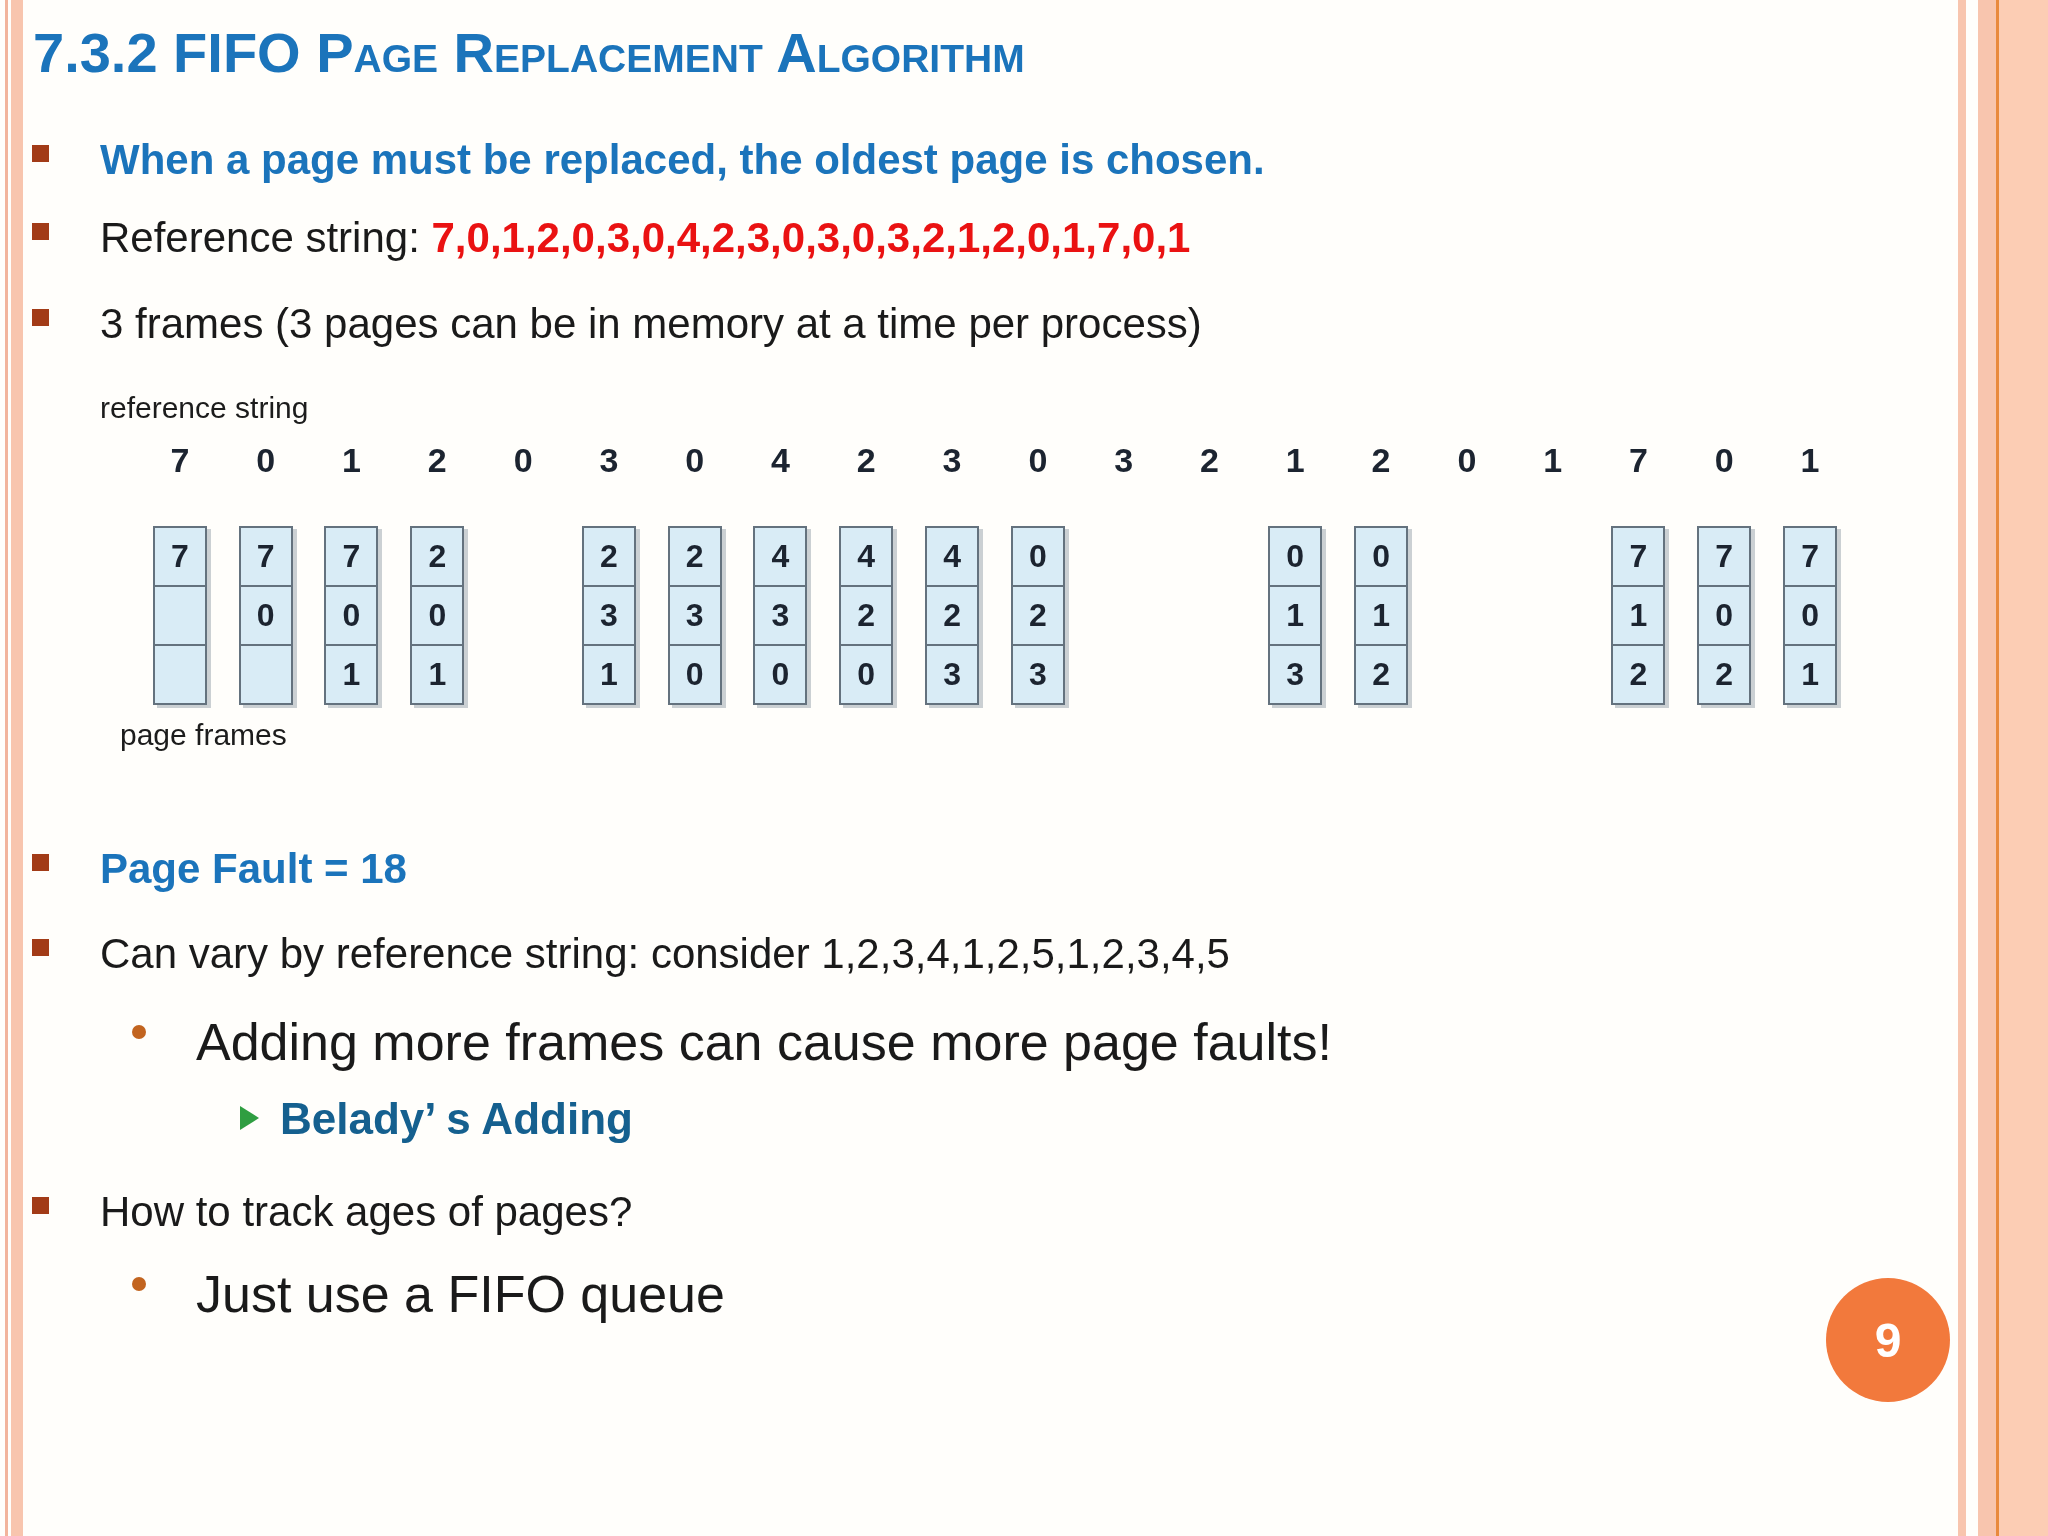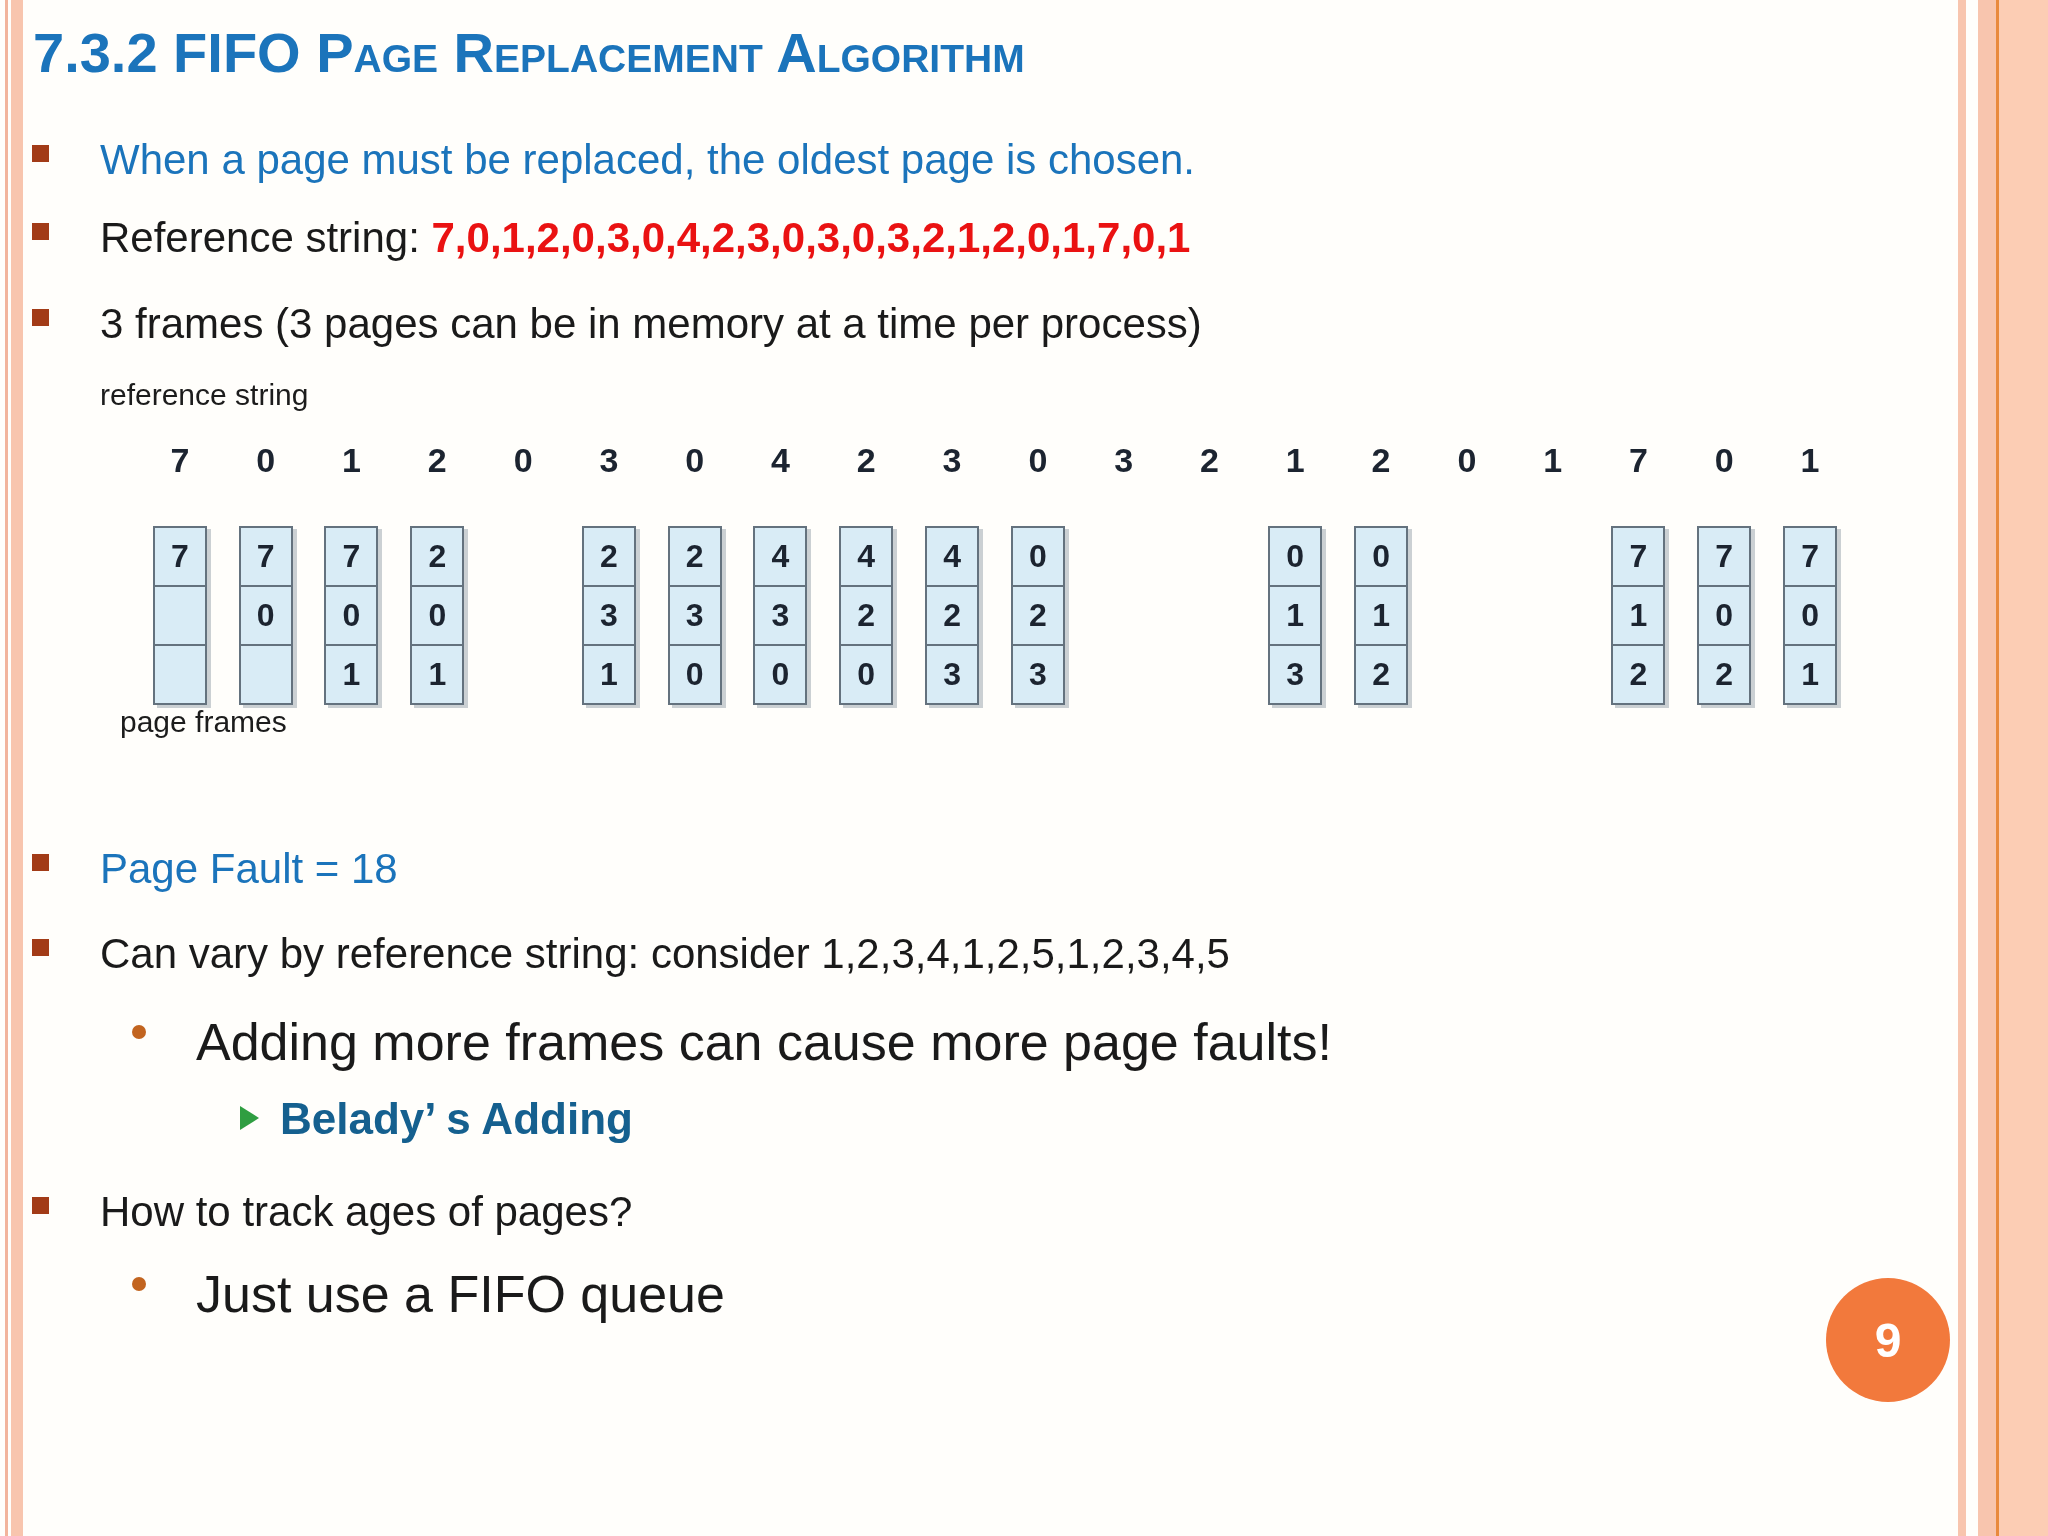--- a/index.html
+++ b/index.html
@@ -25,39 +25,39 @@
     font-variant:small-caps;letter-spacing:0px;white-space:nowrap;
   }
 
   
   .row{position:absolute;left:0;width:1905px;white-space:nowrap;}
   .sq{
     position:absolute;left:32px;top:9px;width:17px;height:17px;
     background:var(--bullet_square,#a23b17);
   }
   .maintxt{position:absolute;left:100px;top:0;font-size:42px;}
-  .blue-bold{color:var(--blue,#1b74bb);font-weight:normal;text-align:center;}
+  .blue-bold{color:var(--blue,#1b74bb);font-weight:bold;text-align:center;}
   .red-bold{color:var(--red,#ea1212);font-weight:bold;}
   .dot{
     position:absolute;left:132px;top:13px;width:14px;height:14px;border-radius:50%;
     background:var(--sub_dot,#c2641f);
   }
   .subtxt{position:absolute;left:196px;top:0;font-size:52px;}
   .tri{
     position:absolute;left:240px;top:12px;width:0;height:0;
     border-left:19px solid var(--green,#2f9e41);
     border-top:12px solid transparent;border-bottom:12px solid transparent;
   }
   .beladytxt{
     position:absolute;left:280px;top:0;font-size:44px;font-weight:bold;
     color:var(--teal_blue,#15608f);
   }
 
   
-  .diagram-label{position:absolute;font-size:30px;color:#1c1c1c;}
+  .diagram-label{position:absolute;font-size:30px;color:#1c1c1c;margin-top:13px;}
   .lbl-top{left:100px;top:378px;}
   .lbl-bottom{left:120px;top:705px;}
   .diagram-row{
     position:absolute;left:137px;top:440px;width:1716px;
     display:flex;flex-direction:row;
   }
   .slot{flex:0 0 85.8px;display:flex;flex-direction:column;align-items:center;}
   .refnum{
     font-size:34px;font-weight:bold;color:#1c2430;line-height:40px;height:40px;
     margin-bottom:46px;

